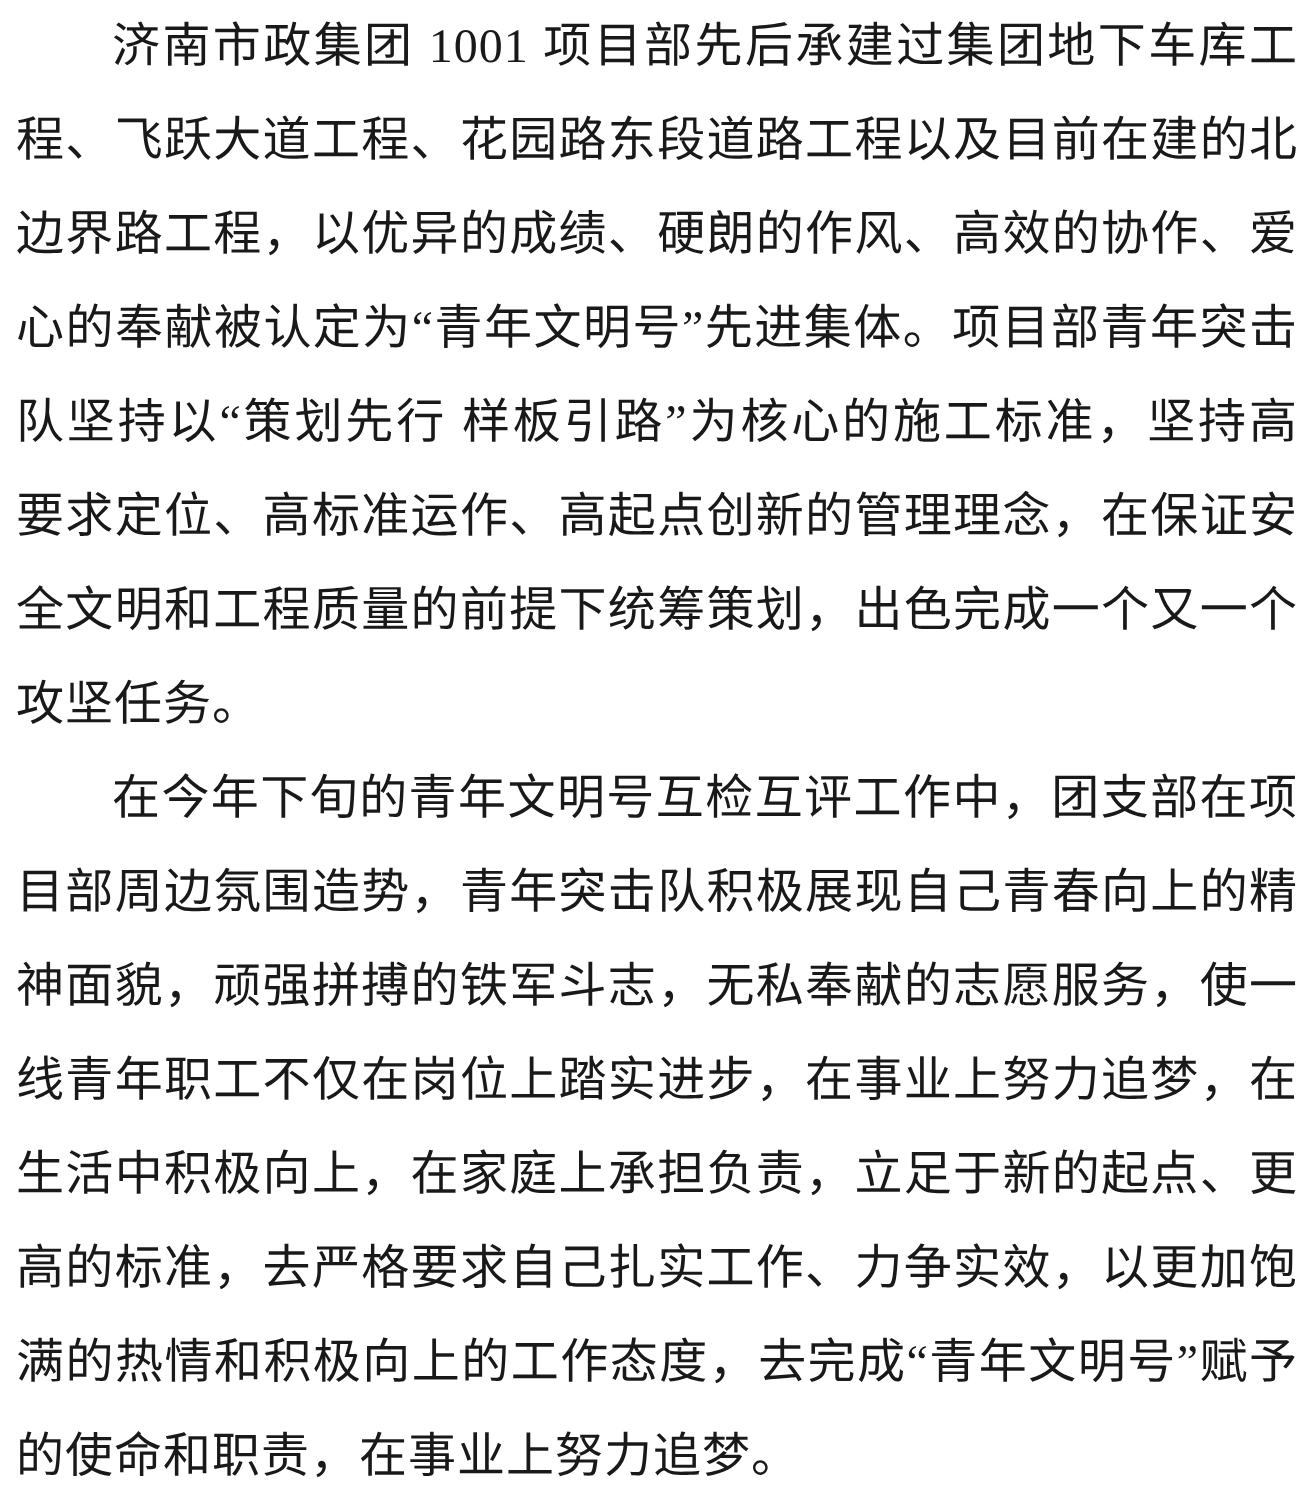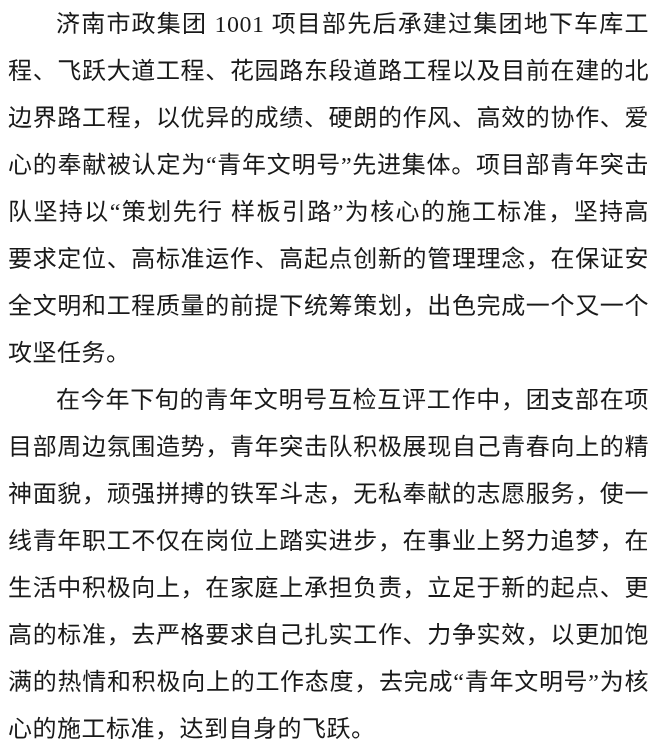--- a/index.html
+++ b/index.html
@@ -31,14 +31,14 @@
     padding: 0;
     text-indent: 2em;
     word-break: break-all;
   }
 </style>
 </head>
 <body>
 
 <div class="doc-page">
   <p>济南市政集团 1001 项目部先后承建过集团地下车库工程、飞跃大道工程、花园路东段道路工程以及目前在建的北边界路工程，以优异的成绩、硬朗的作风、高效的协作、爱心的奉献被认定为“青年文明号”先进集体。项目部青年突击队坚持以“策划先行 样板引路”为核心的施工标准，坚持高要求定位、高标准运作、高起点创新的管理理念，在保证安全文明和工程质量的前提下统筹策划，出色完成一个又一个攻坚任务。</p>
-  <p>在今年下旬的青年文明号互检互评工作中，团支部在项目部周边氛围造势，青年突击队积极展现自己青春向上的精神面貌，顽强拼搏的铁军斗志，无私奉献的志愿服务，使一线青年职工不仅在岗位上踏实进步，在事业上努力追梦，在生活中积极向上，在家庭上承担负责，立足于新的起点、更高的标准，去严格要求自己扎实工作、力争实效，以更加饱满的热情和积极向上的工作态度，去完成“青年文明号”为核心的施工标准，达到自身的飞跃。</p>
+  <p>在今年下旬的青年文明号互检互评工作中，团支部在项目部周边氛围造势，青年突击队积极展现自己青春向上的精神面貌，顽强拼搏的铁军斗志，无私奉献的志愿服务，使一线青年职工不仅在岗位上踏实进步，在事业上努力追梦，在生活中积极向上，在家庭上承担负责，立足于新的起点、更高的标准，去严格要求自己扎实工作、力争实效，以更加饱满的热情和积极向上的工作态度，去完成“青年文明号”赋予的使命和职责，在事业上努力追梦。</p>
 </div>
 
 </body></html>

